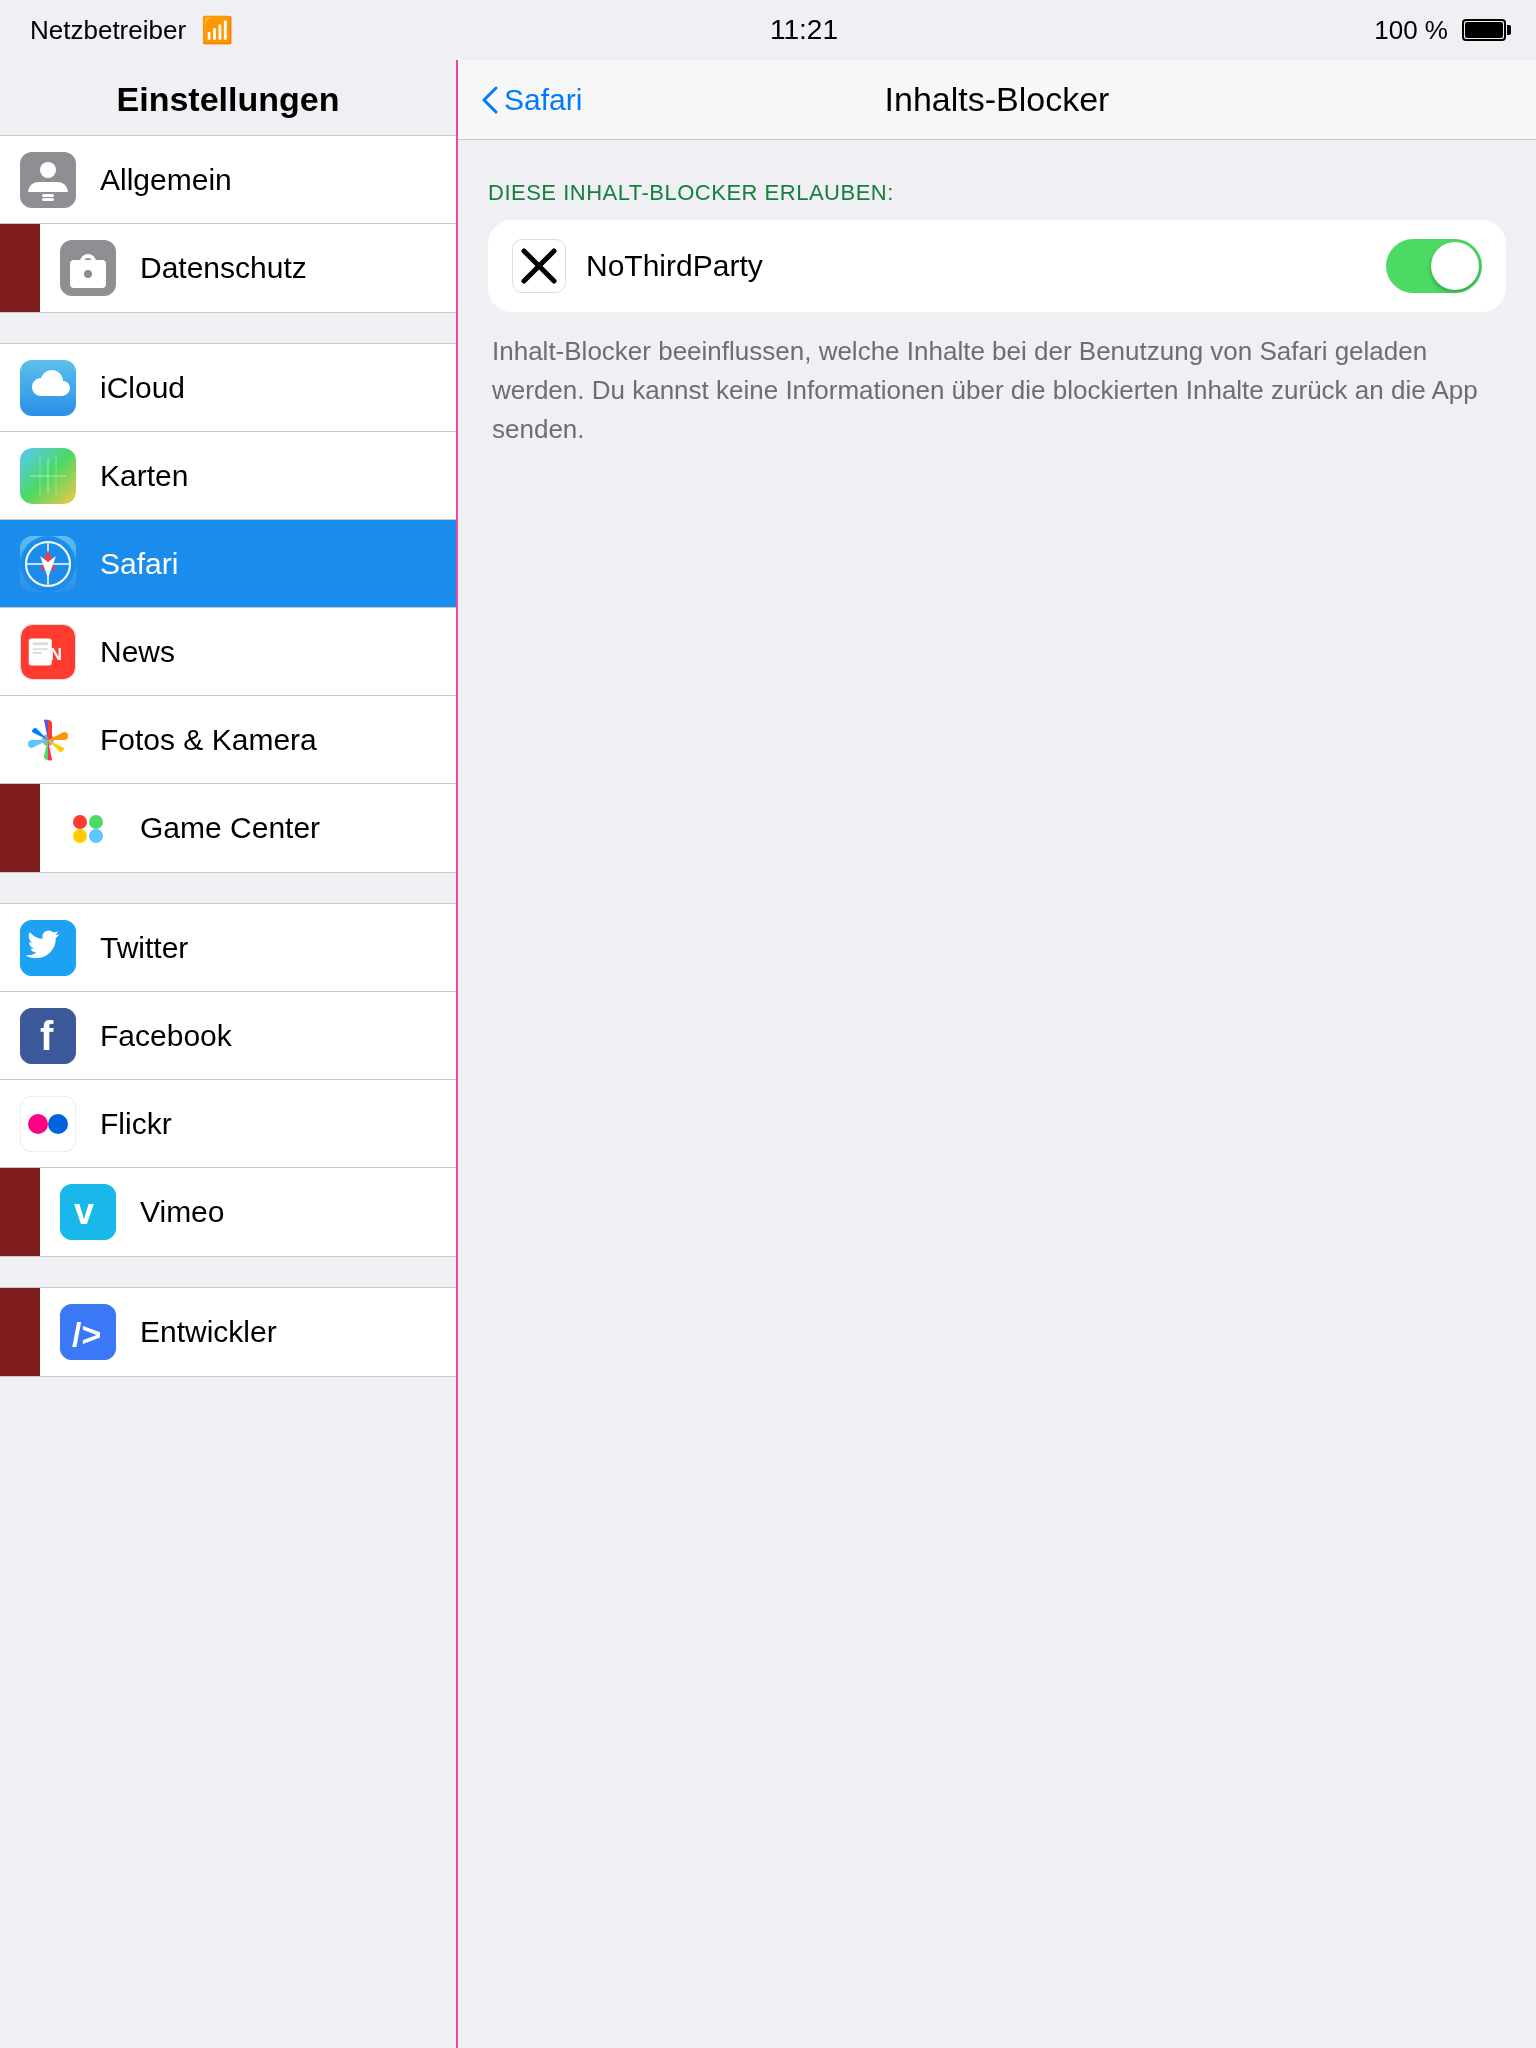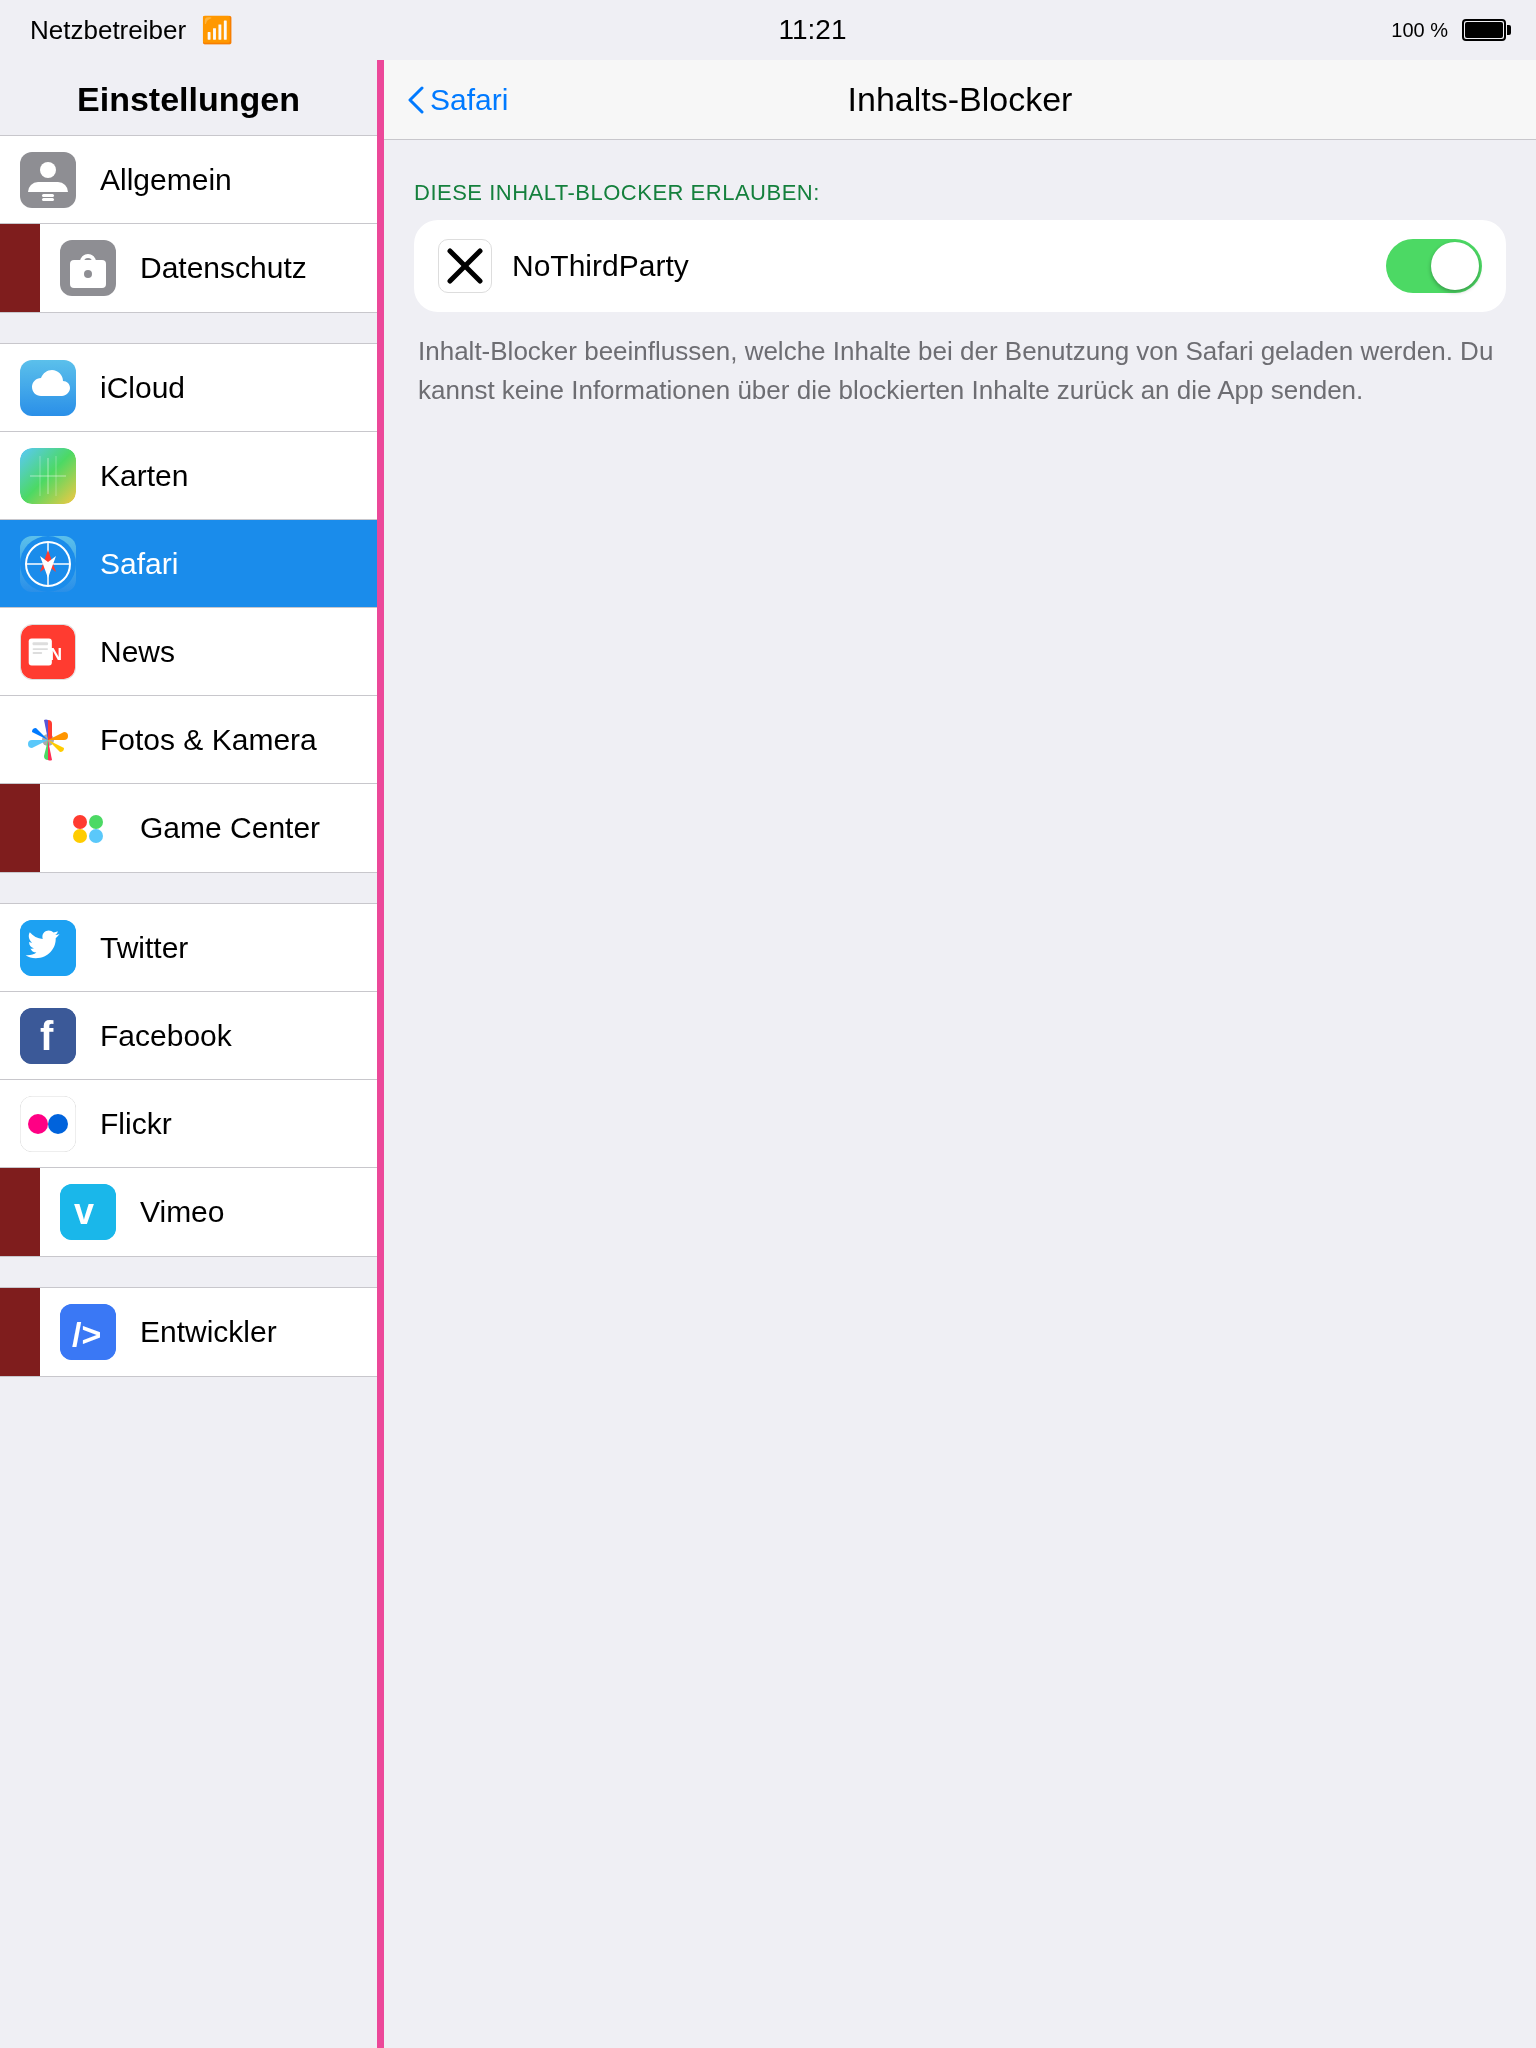--- a/index.html
+++ b/index.html
@@ -18,21 +18,21 @@
       display: flex;
       justify-content: space-between;
       align-items: center;
       padding: 0 30px;
       height: 60px;
       background: #efeff4;
       flex-shrink: 0;
     }
     .status-left { font-size: 26px; font-weight: 500; color: #000; }
     .status-center { font-size: 28px; font-weight: 500; color: #000; }
-    .status-right { font-size: 20px; font-weight: 500; color: #000; display: flex; align-items: center; gap: 10px; }
+    .status-right { font-size: 26px; font-weight: 500; color: #000; display: flex; align-items: center; gap: 10px; }
     .battery-icon {
       display: inline-block;
       width: 44px;
       height: 22px;
       border: 2px solid #000;
       border-radius: 4px;
       position: relative;
       margin-left: 4px;
     }
     .battery-icon::after {
@@ -56,23 +56,23 @@
 
     
     .main-layout {
       display: flex;
       flex: 1;
       overflow: hidden;
     }
 
     
     .sidebar {
-      width: 384px;
+      width: 458px;
       background: #efeff4;
-      border-right: 7px solid #ec4899;
+      border-right: 2px solid #ec4899;
       display: flex;
       flex-direction: column;
       flex-shrink: 0;
     }
 
     .sidebar-header {
       padding: 20px 30px 16px;
       background: #efeff4;
     }
     .sidebar-header-title {

